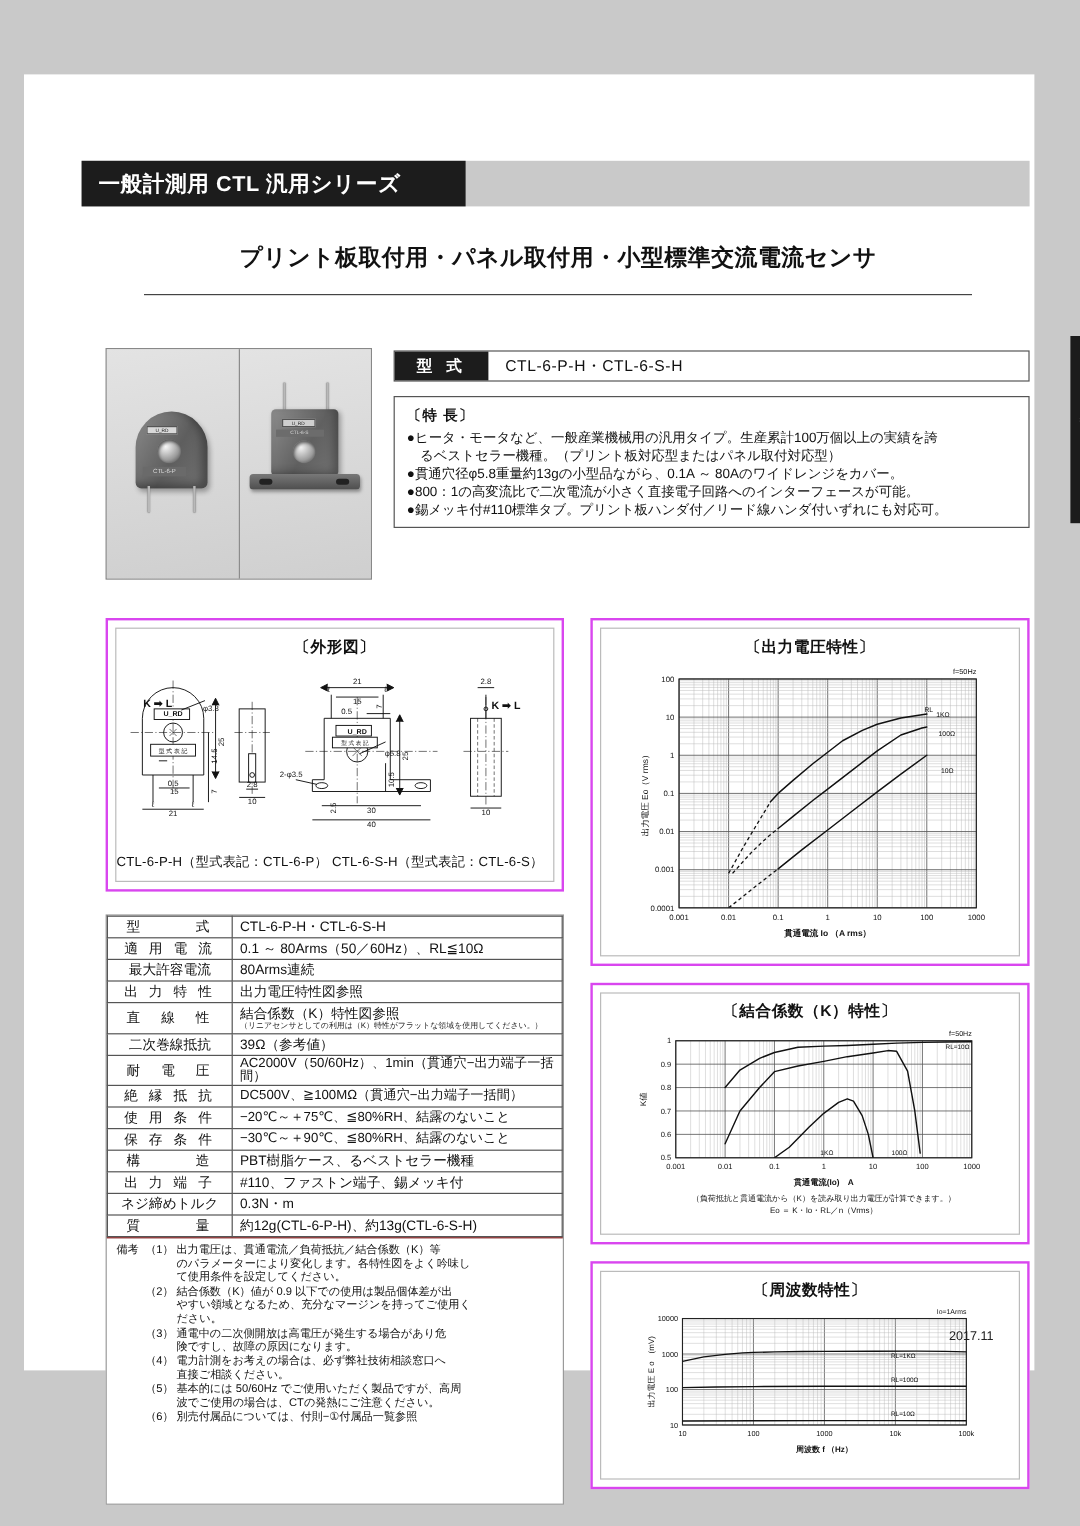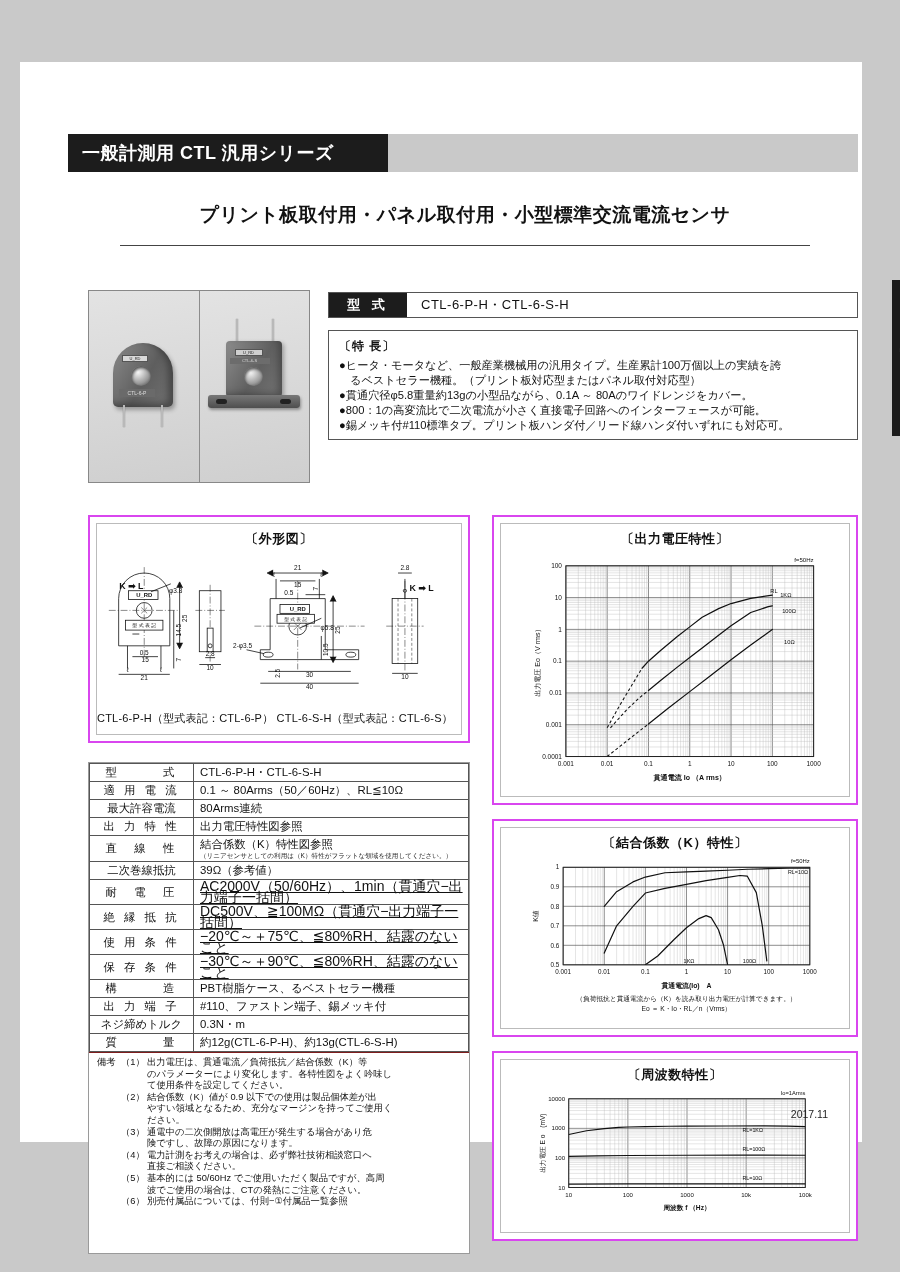--- a/index.html
+++ b/index.html
@@ -200,21 +200,21 @@
   table.spec { width: 100%; border-collapse: collapse; }
   table.spec td {
     border: 1px solid #555; padding: 1px 4px;
     font-size: 11.4px; color: #111; vertical-align: middle;
   }
   table.spec td.k {
     width: 104px; text-align: center; letter-spacing: 3px; white-space: nowrap;
   }
   table.spec td.k.tight { letter-spacing: 0px; }
   table.spec td.v { padding-left: 6px; }
-  td.v .small { font-size: 14px; display: block; line-height: 11px; text-decoration: underline; }
+  td.v .small { font-size: 11px; display: block; line-height: 11px; }
   td.v .tiny { font-size: 6.6px; display: block; line-height: 8px; color: #222; }
   .notes { padding: 4px 6px 0 8px; border-top: 1px solid #7f1d1d; }
   .note-row { display: flex; font-size: 9.3px; line-height: 11.6px; color: #111; }
   .note-lbl { width: 24px; flex: none; }
   .note-num { width: 26px; flex: none; text-align: right; padding-right: 4px; }
   .note-txt { flex: 1; }
 
   
   #p-eo { left: 472px; top: 453px; width: 366px; height: 290px; }
   #p-k  { left: 472px; top: 757px; width: 366px; height: 218px; }

